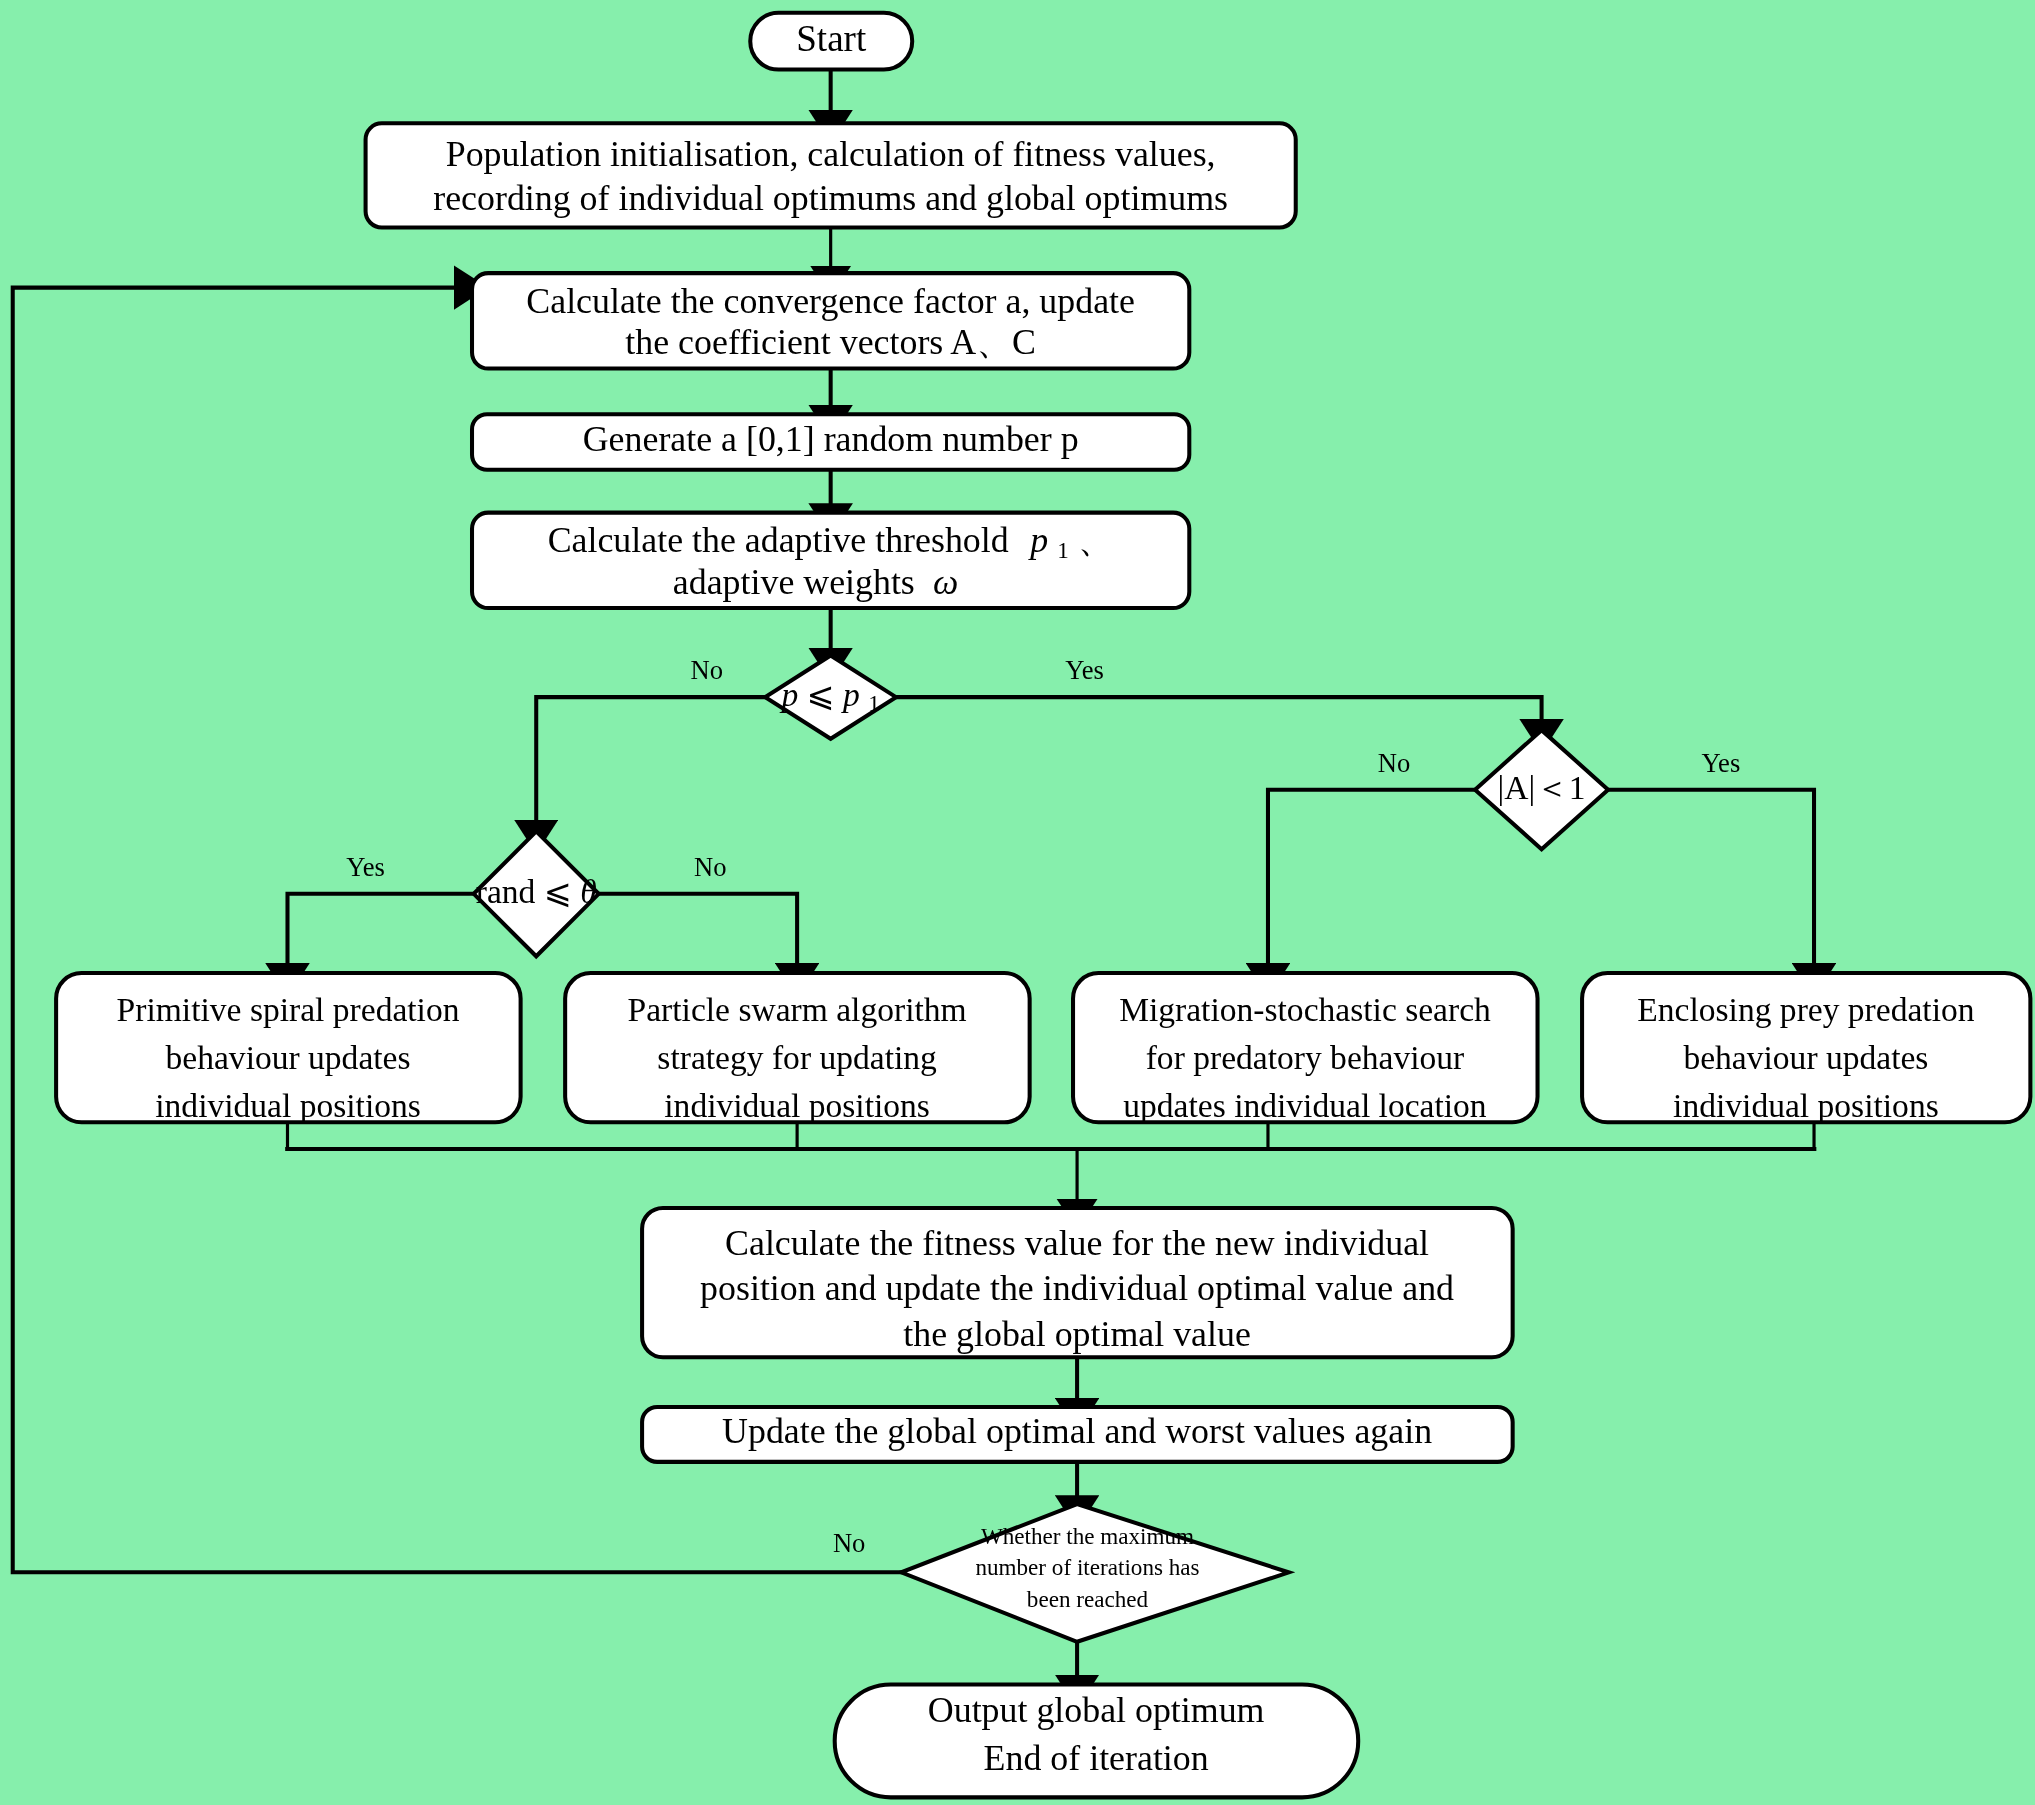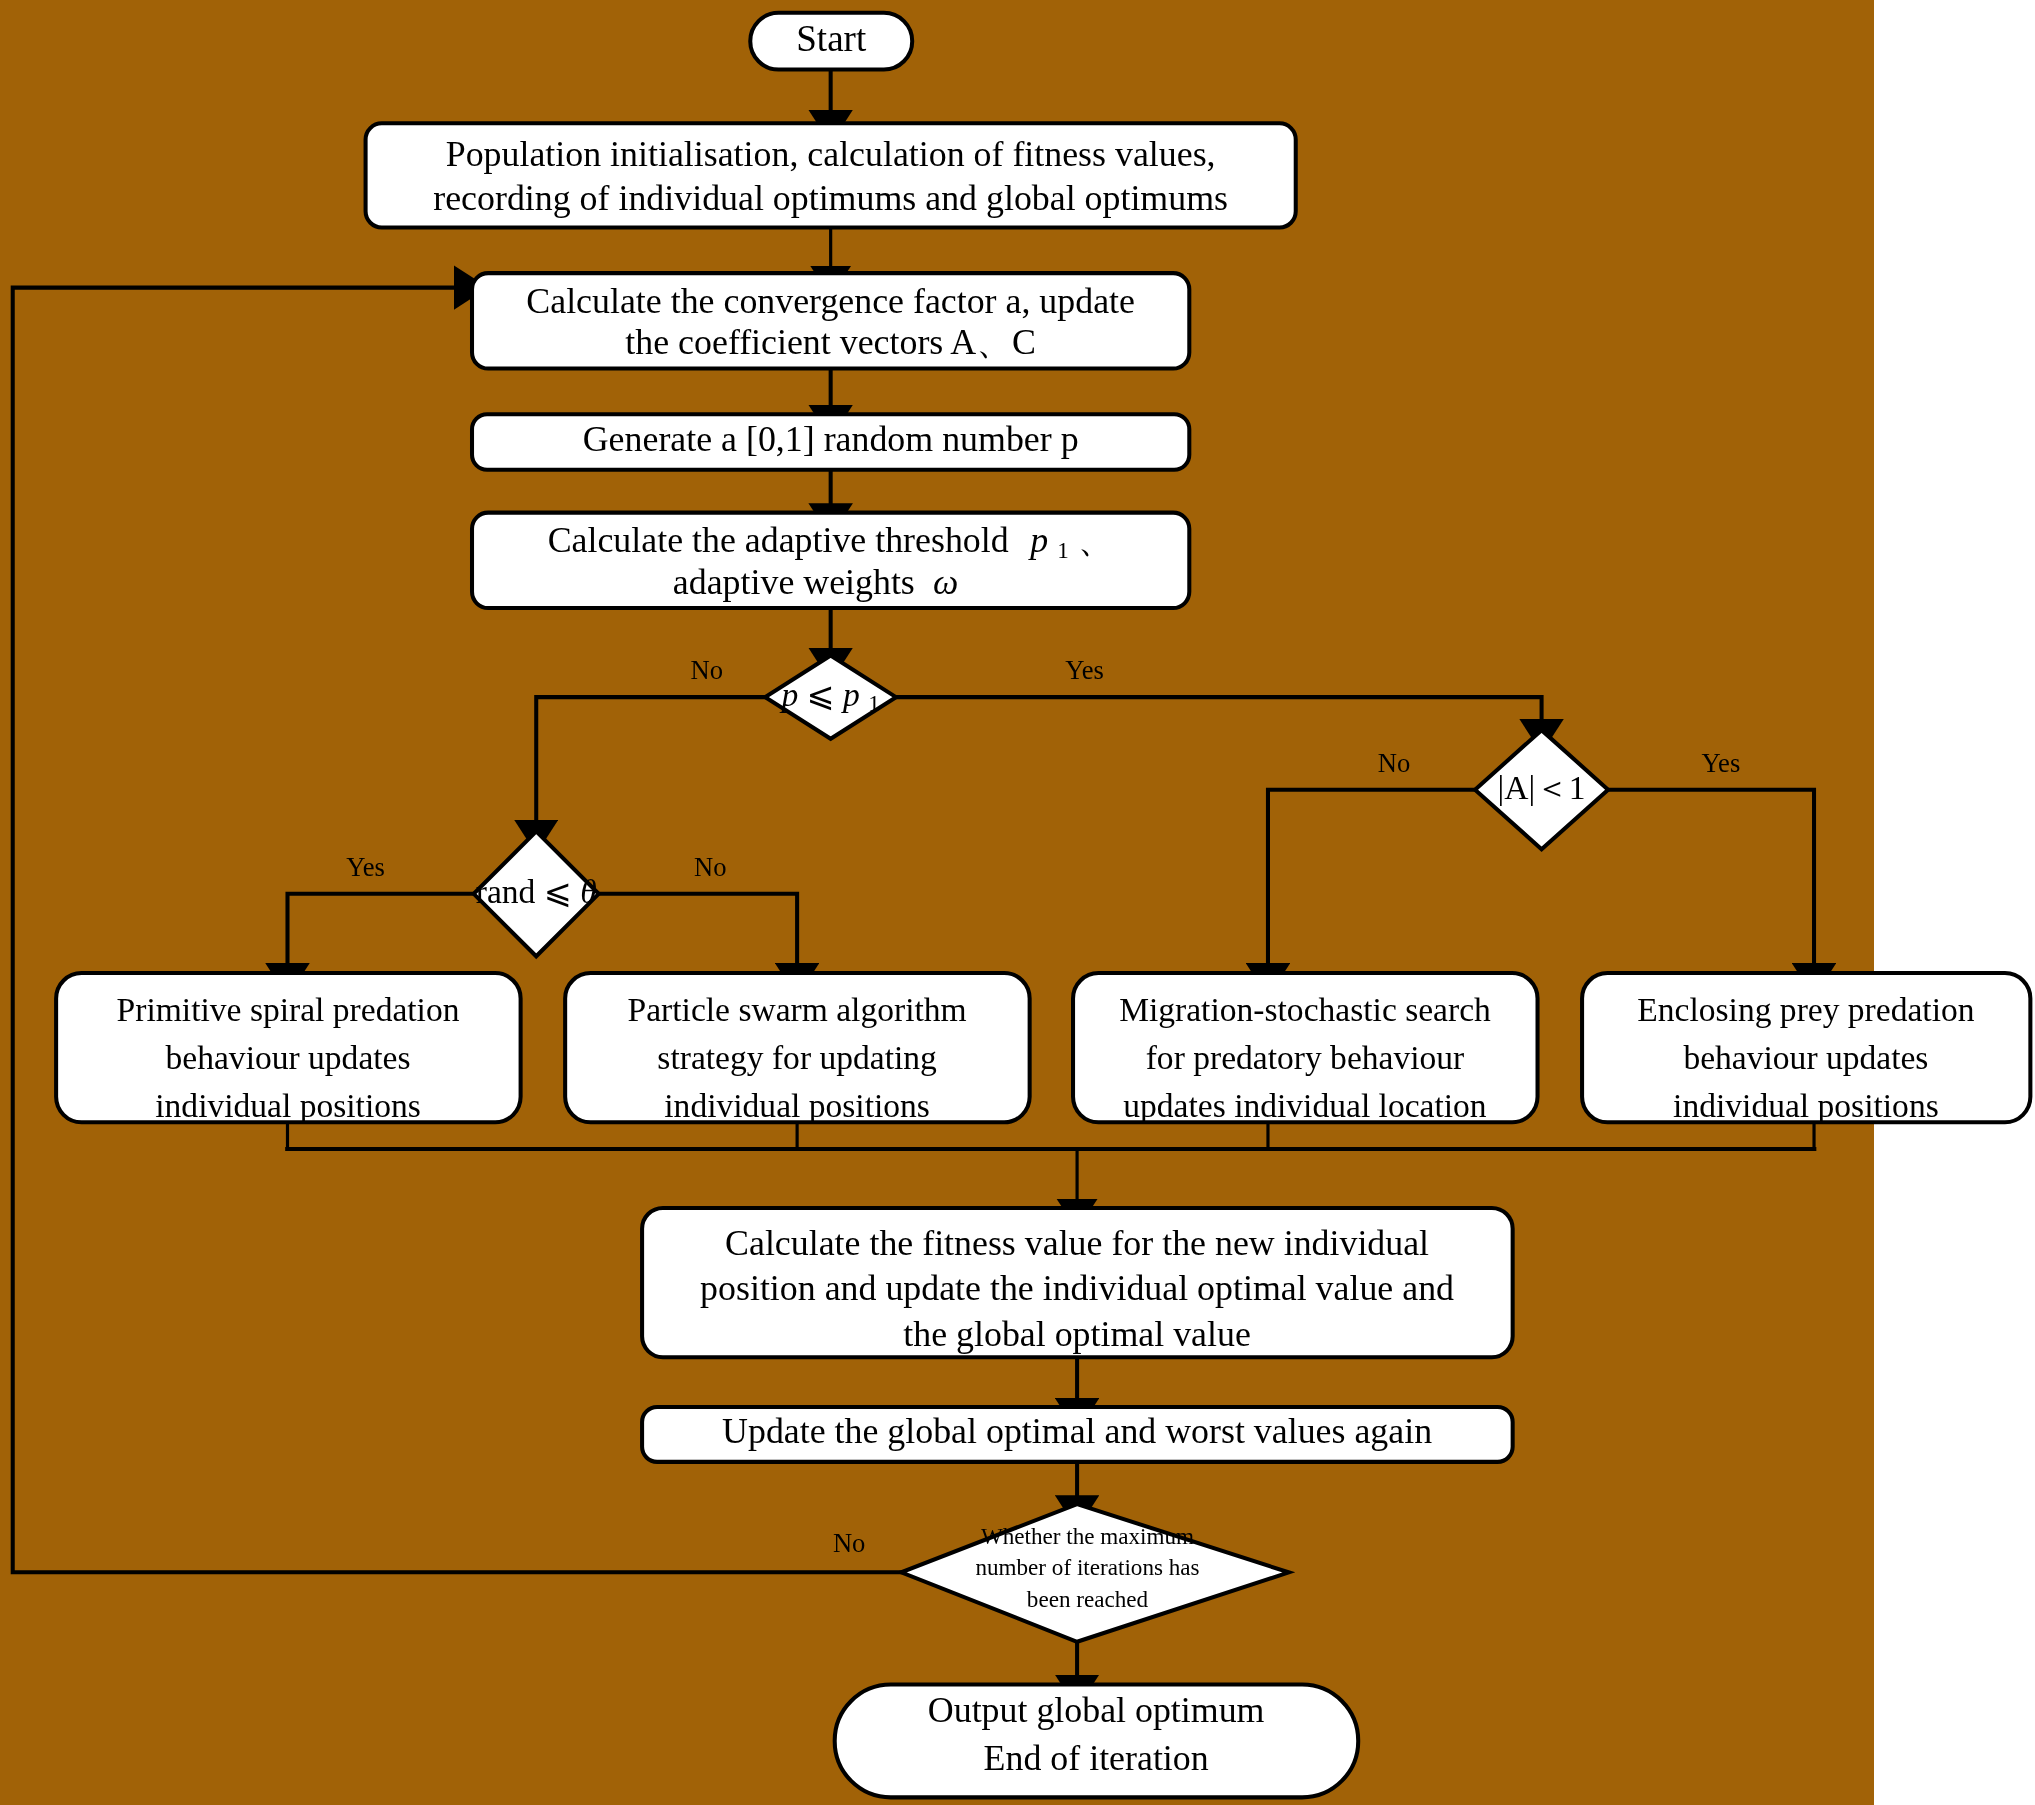--- a/index.html
+++ b/index.html
@@ -9,23 +9,23 @@
     background: #ffffff;
   }
   body {
     width: 2035px;
     height: 1805px;
     overflow: hidden;
     font-family: "Liberation Serif", "DejaVu Serif", serif;
   }
   #flowchart-root {
     position: relative;
-    width: 1874px;
+    width: 2035px;
     height: 1805px;
-    background: #a16207;
+    background: #86efac;
   }
   svg#flow-svg {
     position: absolute;
     top: 0;
     left: 0;
     width: 2035px;
     height: 1805px;
     display: block;
   }
   .node-shape {

